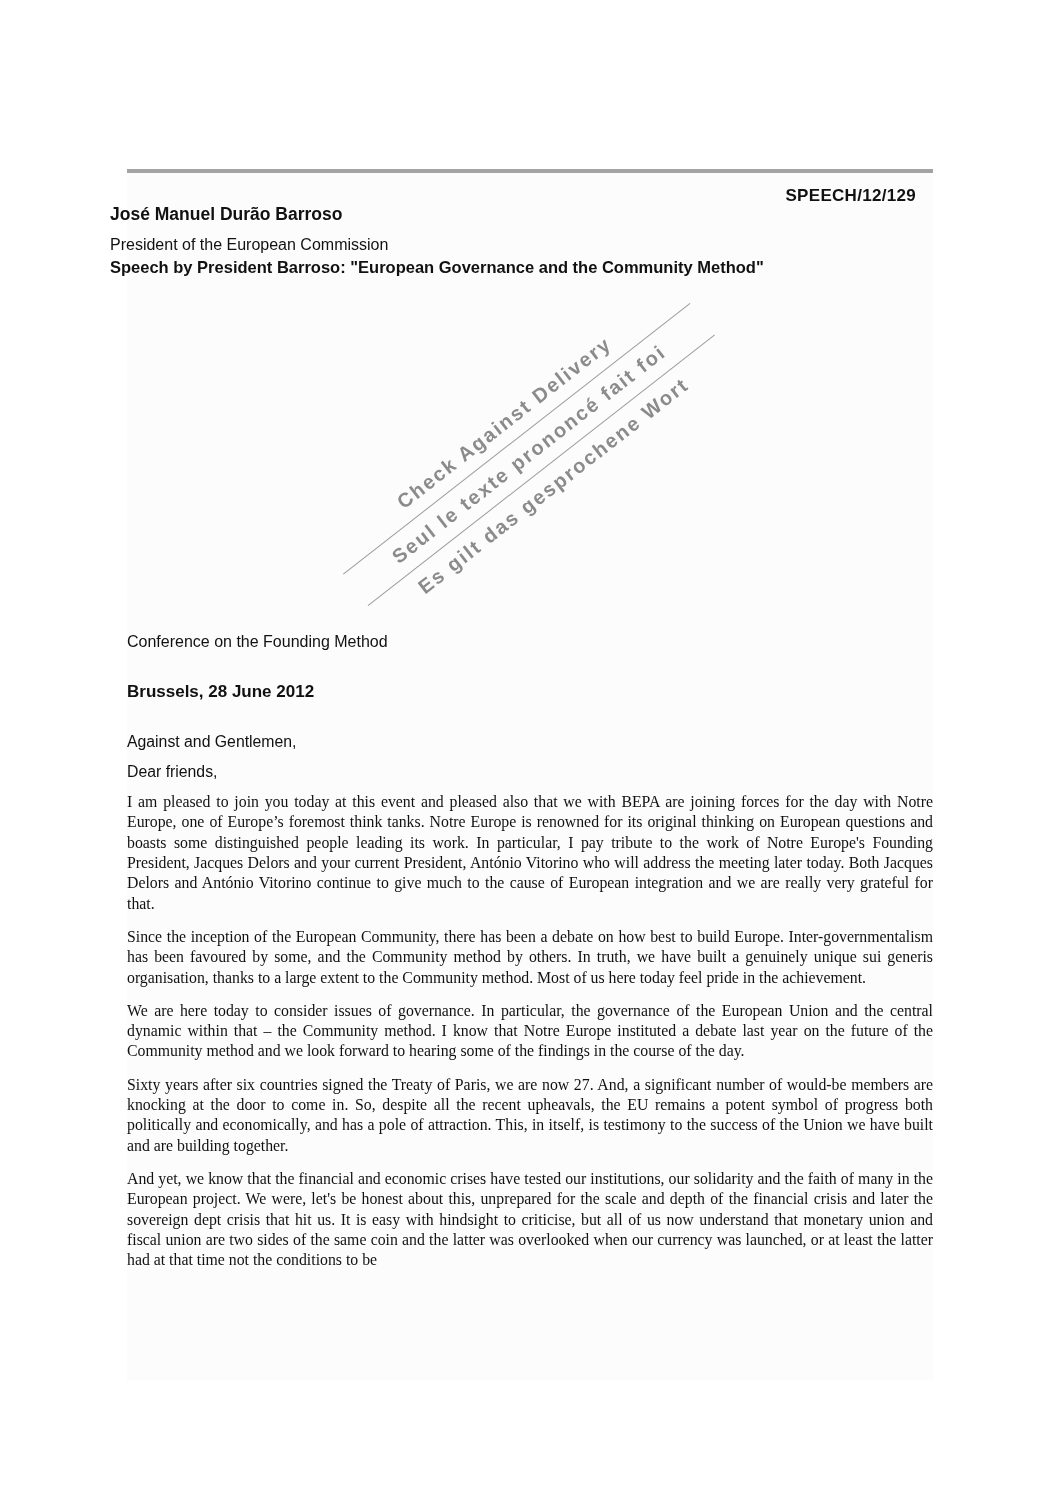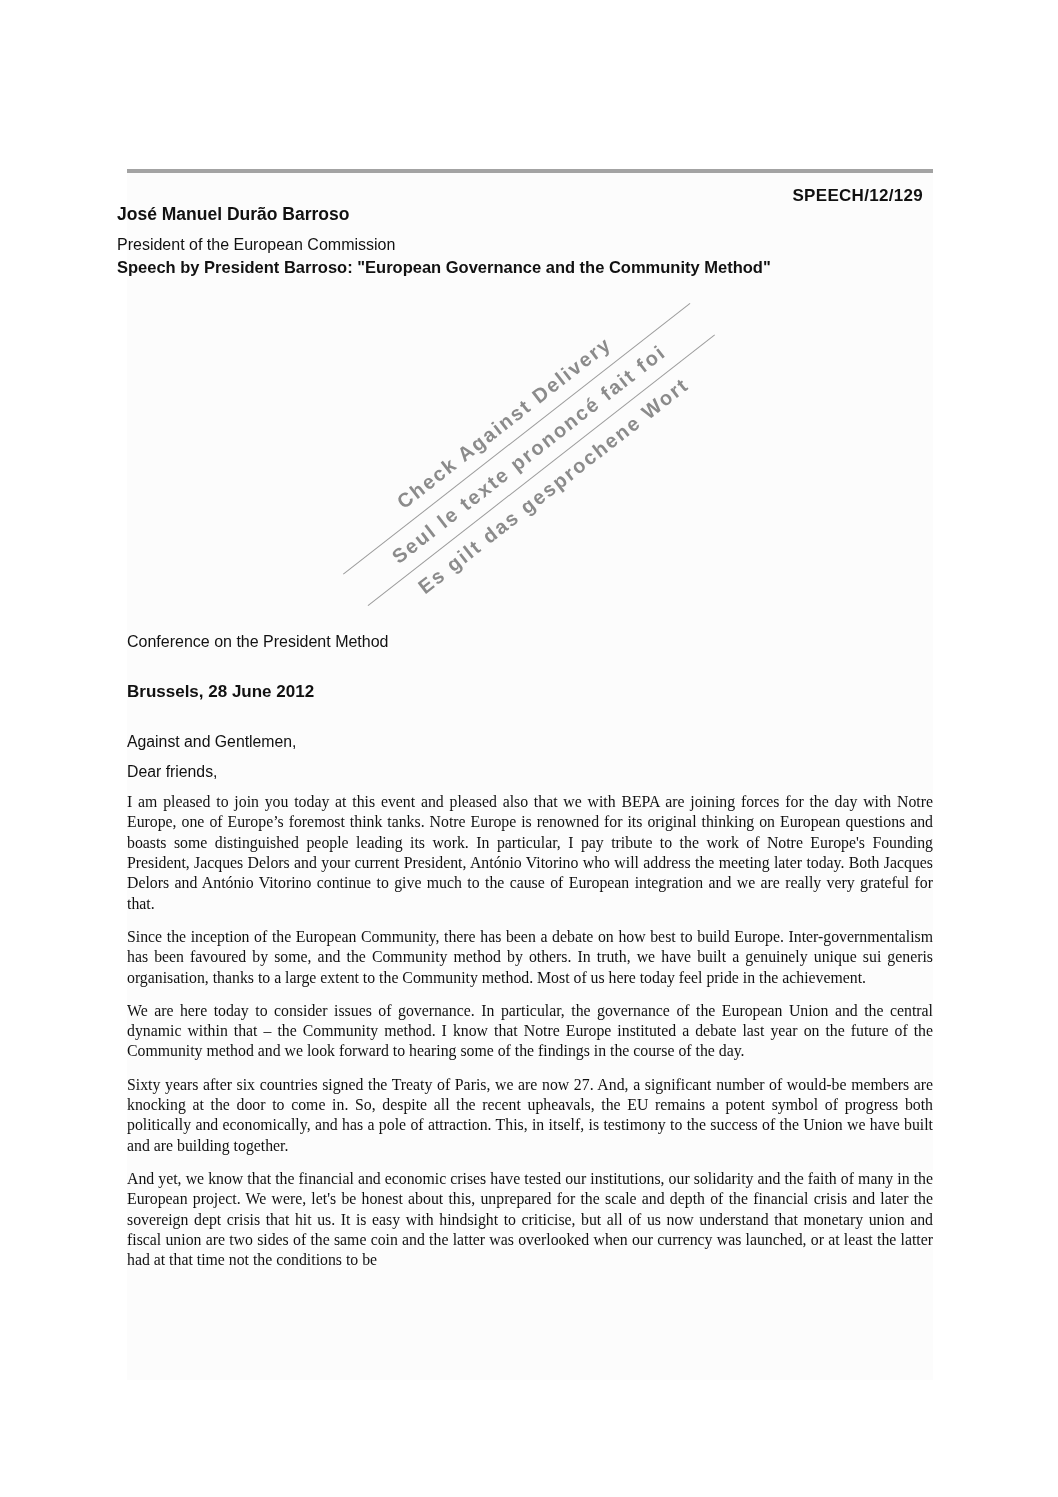--- a/index.html
+++ b/index.html
@@ -15,21 +15,21 @@
   .col-bg {
     position:absolute; left:127px; top:173px;
     width:806px; height:1207px;
     background:#fcfcfc;
   }
   .top-rule {
     position:absolute; left:127px; top:169px;
     width:806px; height:4px;
     background:#a3a3a3;
   }
-  .hdr { position:absolute; left:117px; width:806px; }
+  .hdr { position:absolute; left:110px; width:806px; }
   .ref {
     top:186px; text-align:right;
     font-weight:bold; font-size:17px; letter-spacing:0.3px;
   }
   .author { top:204px; font-weight:bold; font-size:17.5px; }
   .author-title { top:236px; font-size:16px; }
   .speech-title { top:258px; font-weight:bold; font-size:16.5px; }
   .watermark {
     position:absolute; left:309px; top:395px;
     width:440px;
@@ -68,21 +68,21 @@
 
   <div class="hdr speech-title">Speech by President Barroso: "European Governance and the Community Method"</div>
 
   <div class="watermark">
     <div class="wm-row wm-sep">Check Against Delivery</div>
     <div class="wm-row wm-sep">Seul le texte prononcé fait foi</div>
     <div class="wm-row">Es gilt das gesprochene Wort</div>
   </div>
 
   <div class="body-flow">
-    <div class="event">Conference on the President Method</div>
+    <div class="event">Conference on the Founding Method</div>
 
     <div class="dateline">Brussels, 28 June 2012</div>
 
     <div class="salutation">Against and Gentlemen,</div>
 
     <div class="salutation">Dear friends,</div>
 
     <p>I am pleased to join you today at this event and pleased also that we with BEPA are joining forces for the day with Notre Europe, one of Europe’s foremost think tanks. Notre Europe is renowned for its original thinking on European questions and boasts some distinguished people leading its work. In particular, I pay tribute to the work of Notre Europe's Founding President, Jacques Delors and your current President, António Vitorino who will address the meeting later today. Both Jacques Delors and António Vitorino continue to give much to the cause of European integration and we are really very grateful for that.</p>
     <p>Since the inception of the European Community, there has been a debate on how best to build Europe. Inter-governmentalism has been favoured by some, and the Community method by others. In truth, we have built a genuinely unique sui generis organisation, thanks to a large extent to the Community method. Most of us here today feel pride in the achievement.</p>
     <p>We are here today to consider issues of governance. In particular, the governance of the European Union and the central dynamic within that – the Community method. I know that Notre Europe instituted a debate last year on the future of the Community method and we look forward to hearing some of the findings in the course of the day.</p>

